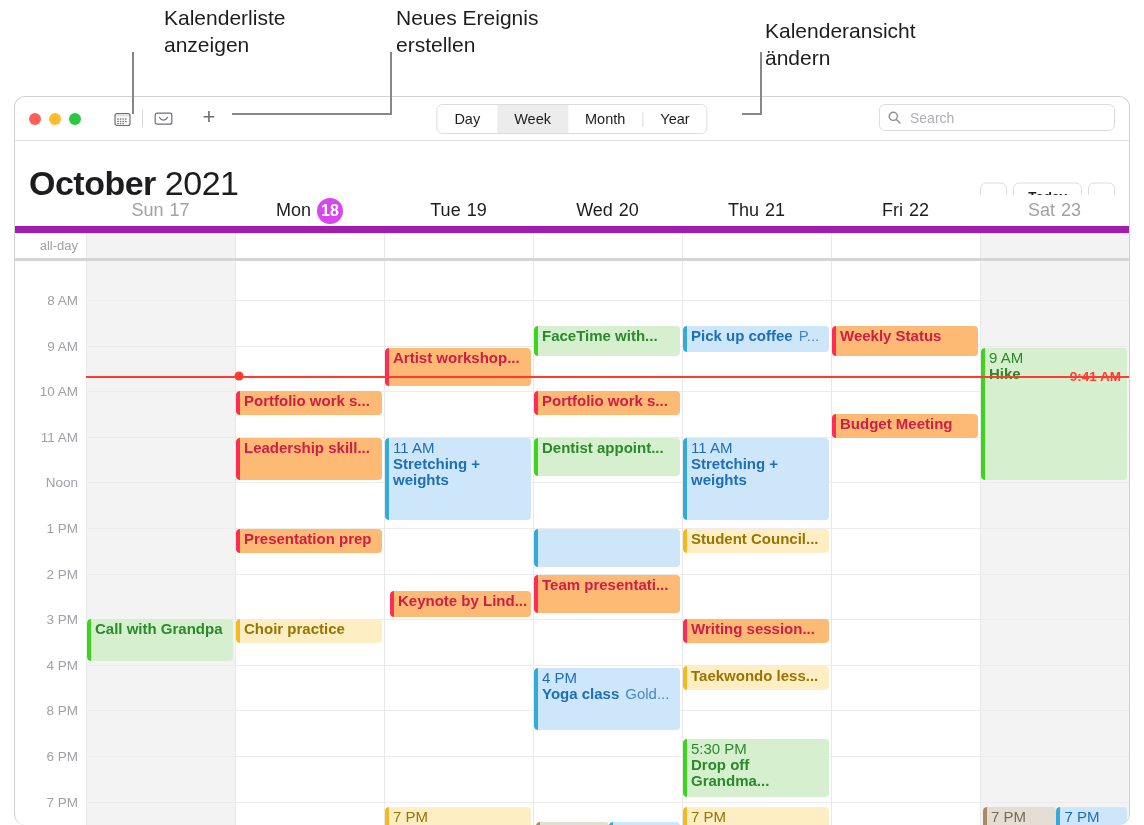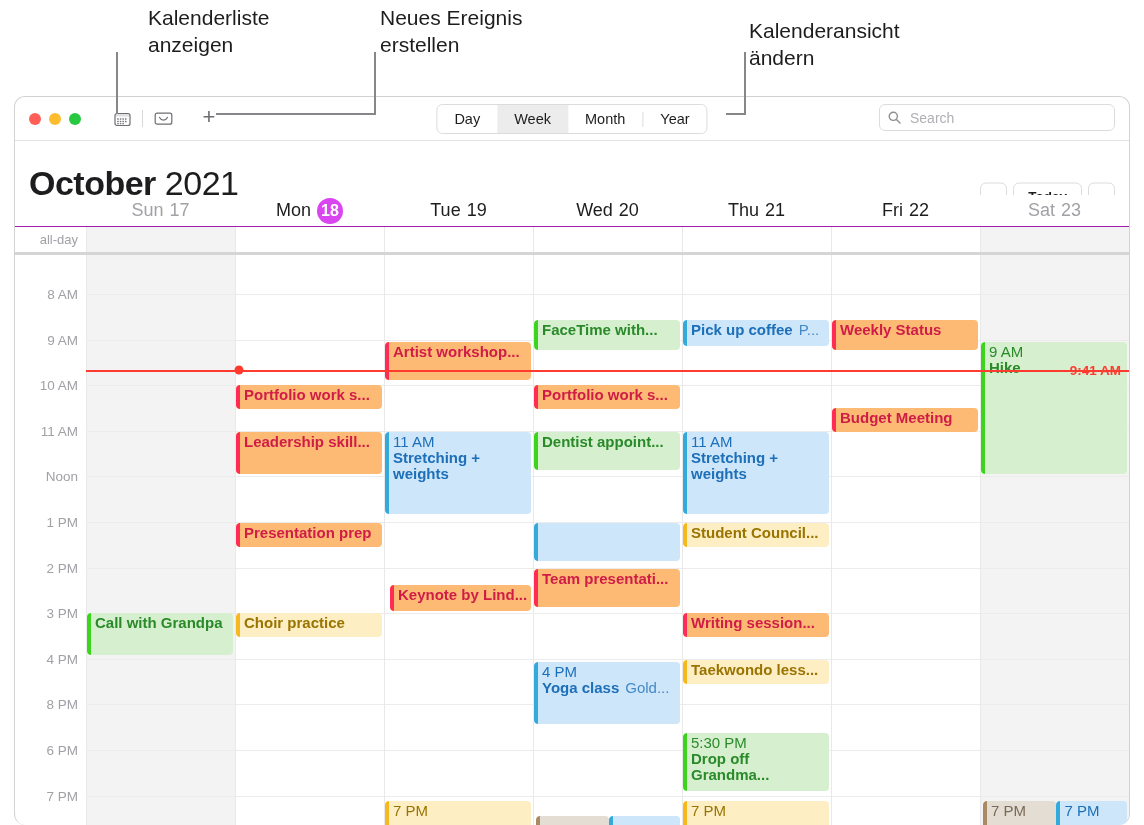--- a/index.html
+++ b/index.html
@@ -12,21 +12,21 @@
     height: 825px;
     font-family: "Liberation Sans", sans-serif;
     -webkit-font-smoothing: antialiased;
     overflow: hidden;
     position: relative;
   }
 
   
   .callouts {
     position: absolute;
-    left: 0; top: 0;
+    left: 16px; top: 0;
     width: 1040px; height: 100px;
     z-index: 40;
   }
   .callout-text {
     position: absolute;
     font-size: 21px;
     line-height: 27px;
     color: #1d1d1f;
     font-family: "Liberation Sans", sans-serif;
     white-space: pre-line;
@@ -189,21 +189,21 @@
     color: #1d1d1f;
   }
   .nav-btn.today { padding: 0 14px; font-weight: bold; }
 
   
   .day-header-row {
     position: relative;
     height: 31px;
     display: flex;
     background: #fff;
-    border-bottom: 1px solid #a21caf;
+    border-bottom: 7px solid #a21caf;
   }
   .dh-gutter { width: 71px; flex: none; }
   .dh-cell {
     flex: 1 1 0;
     display: flex;
     align-items: center;
     justify-content: center;
     font-size: 18px;
     color: #1d1d1f;
     gap: 6px;

